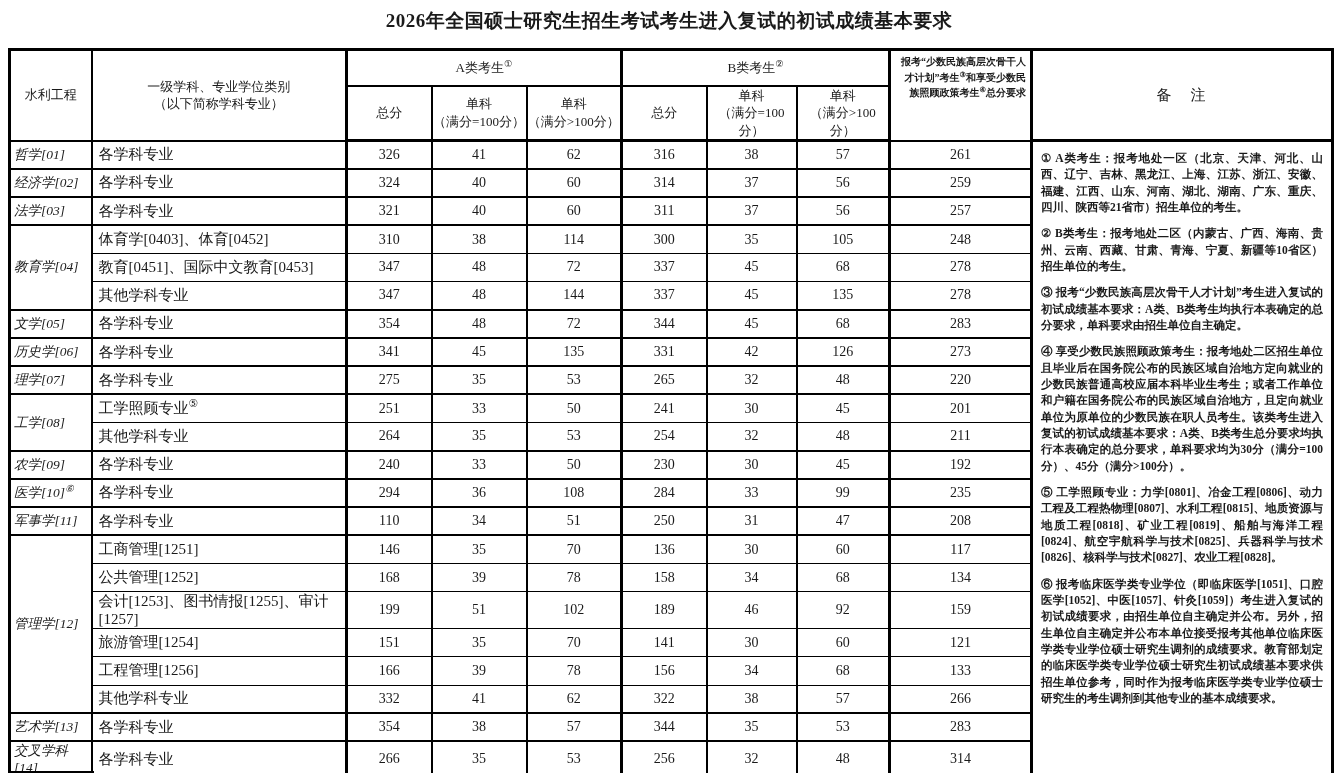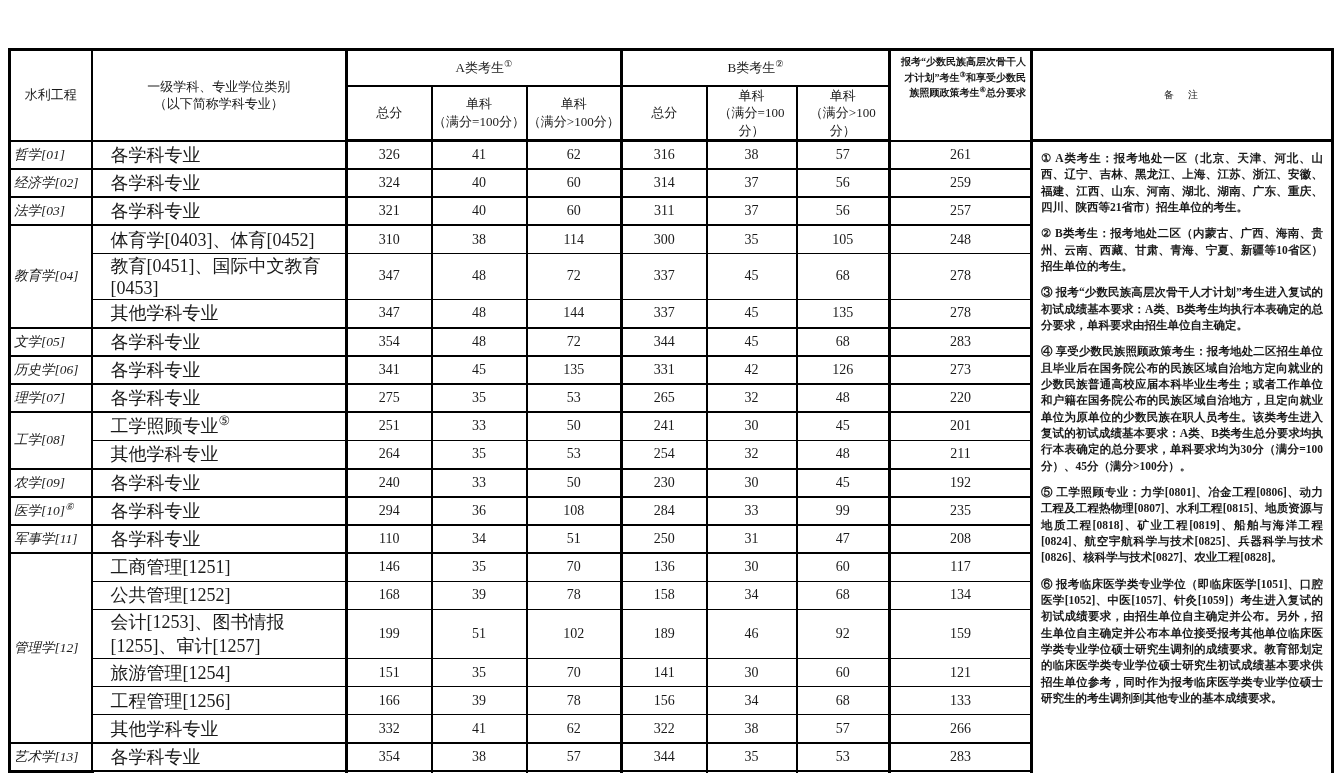--- a/index.html
+++ b/index.html
@@ -12,37 +12,38 @@
   td{border:2px solid #000;text-align:center;vertical-align:middle;
      font-size:13px;padding:0;overflow:hidden;}
   tr.h1{height:36px;}
   tr.h2{height:54px;}
   tbody tr{height:28.2px;}
   td.pre-line{white-space:pre-line;line-height:1.35;}
   td.maj-l{border-left-width:3px;}
   thead tr.h2 td{border-bottom-width:3px;}
   td.c-min{font-size:10px;text-align:right;vertical-align:top;
            padding:3px 4px 0 5px;line-height:1.55;font-weight:bold;margin-top:15px;}
-  td.c-rem{font-size:10px;letter-spacing:2px;border-bottom-width:3px;}
+  td.c-rem{font-size:15px;letter-spacing:2px;border-bottom-width:3px;}
   td.cat{text-align:left;padding-left:3px;font-size:13.5px;font-style:italic;}
-  td.name{text-align:left;padding-left:18px;font-size:18px;}
+  td.name{text-align:left;padding-left:6px;font-size:15px;}
   td.num{font-size:14px;}
   tr.inner td{border-top-width:1px;}
   tr.pre td{border-bottom-width:1px;}
   td.rem{vertical-align:top;text-align:left;padding:8px 8px 0 8px;}
   td.rem p{margin:0 0 10px 0;font-size:11.5px;font-weight:bold;line-height:1.42;
            text-align:justify;}
   sup{font-size:0.72em;line-height:0;}
   .frag{position:absolute;left:8px;top:762px;width:84px;height:9px;
         border-left:2px solid #000;border-bottom:2px solid #000;}
 </style>
 </head>
 <body>
 
 <div class="page">
+  <h1 class="title">2026年全国硕士研究生招生考试考生进入复试的初试成绩基本要求</h1>
 
   <table class="score-table">
     <colgroup>
       <col style="width:82px">
         <col style="width:255px">
       <col style="width:85px">
         <col style="width:95px">
         <col style="width:95px">
       <col style="width:85px">
         <col style="width:90px">

